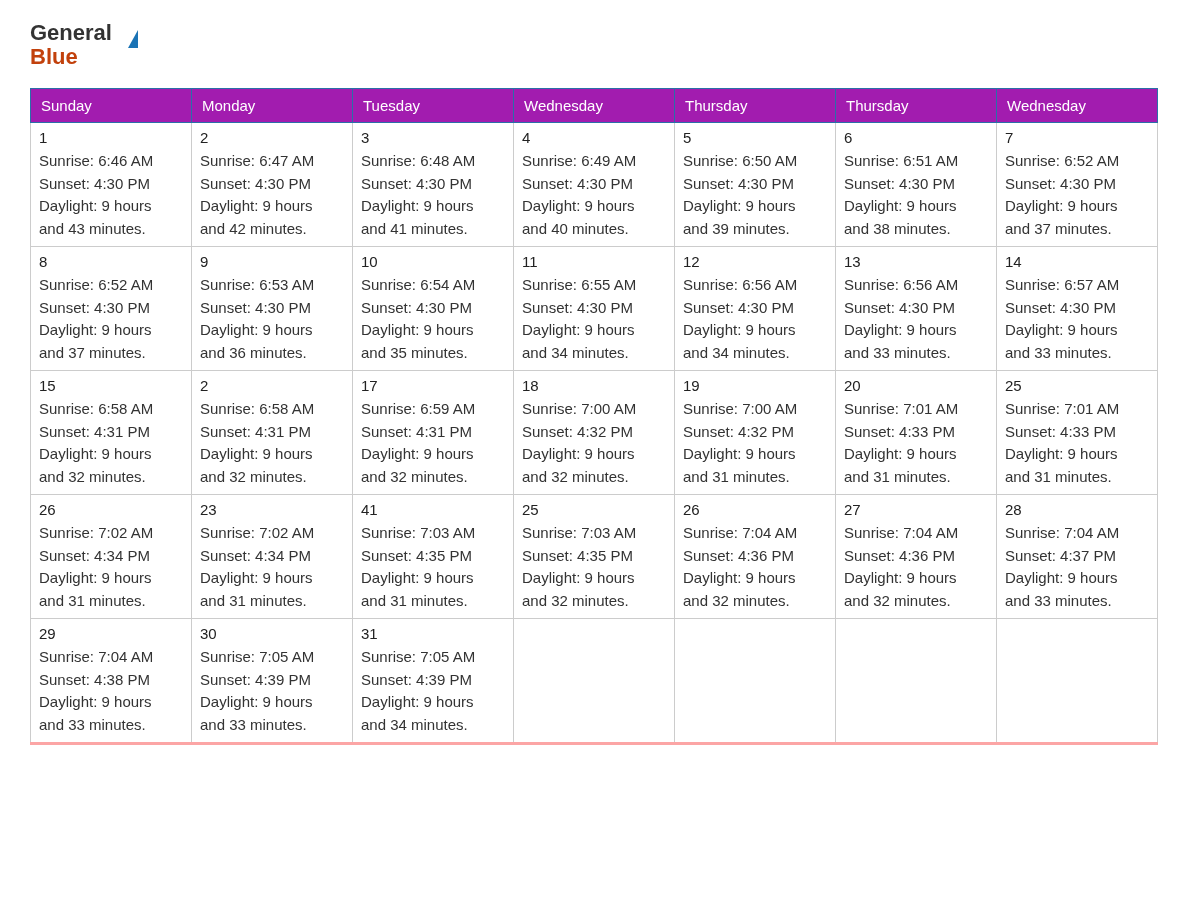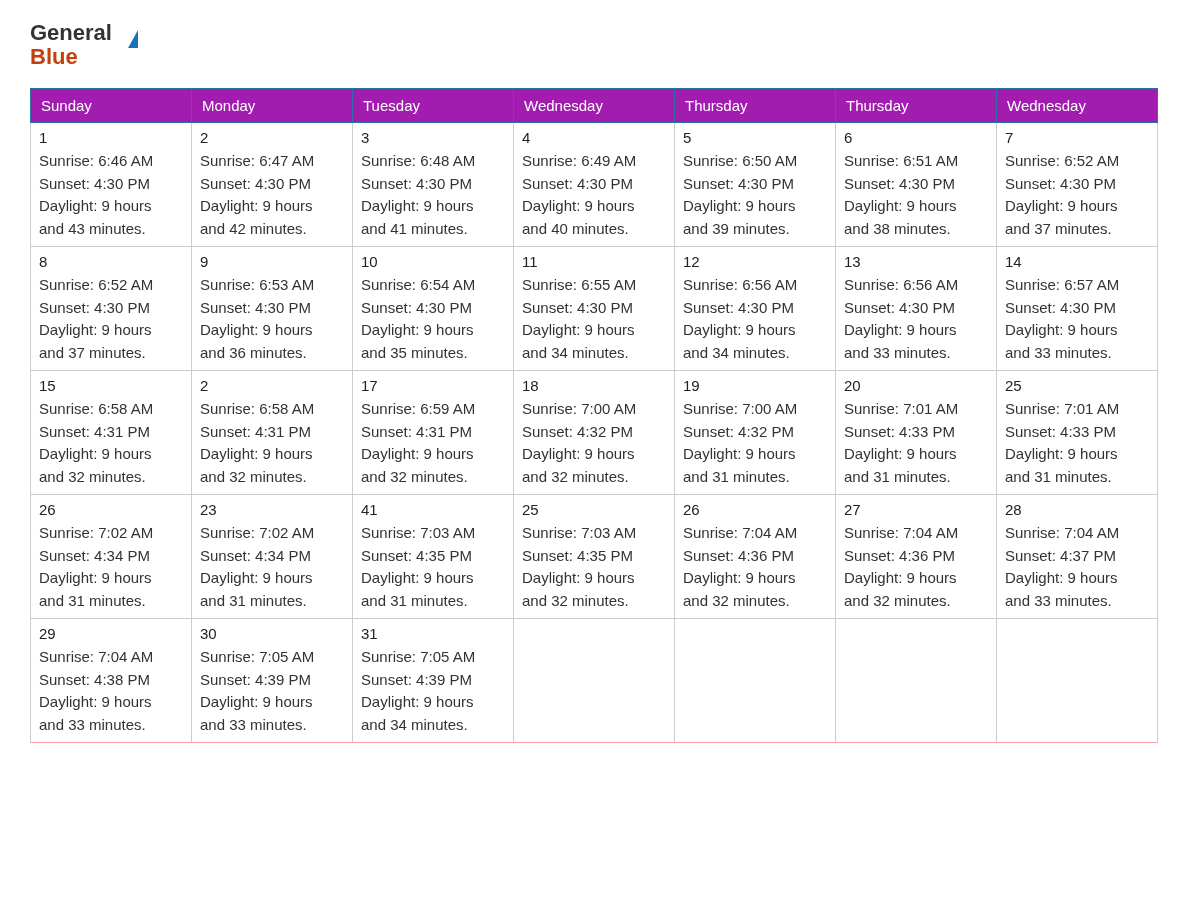--- a/index.html
+++ b/index.html
@@ -92,21 +92,21 @@
     }
     .day-info {
       font-size: 15px;
       color: #333;
       line-height: 1.5;
     }
     .empty-cell {
       background: #fff;
     }
     tr:last-child td {
-      border-bottom: 1px solid #fca5a5;
+      border-bottom: 3px solid #fca5a5;
     }
   </style>
 </head>
 <body>
 
 <div class="header">
   <div class="logo">
     <div class="logo-text">
       <span class="logo-general">General</span>
       <span class="logo-triangle"></span>

